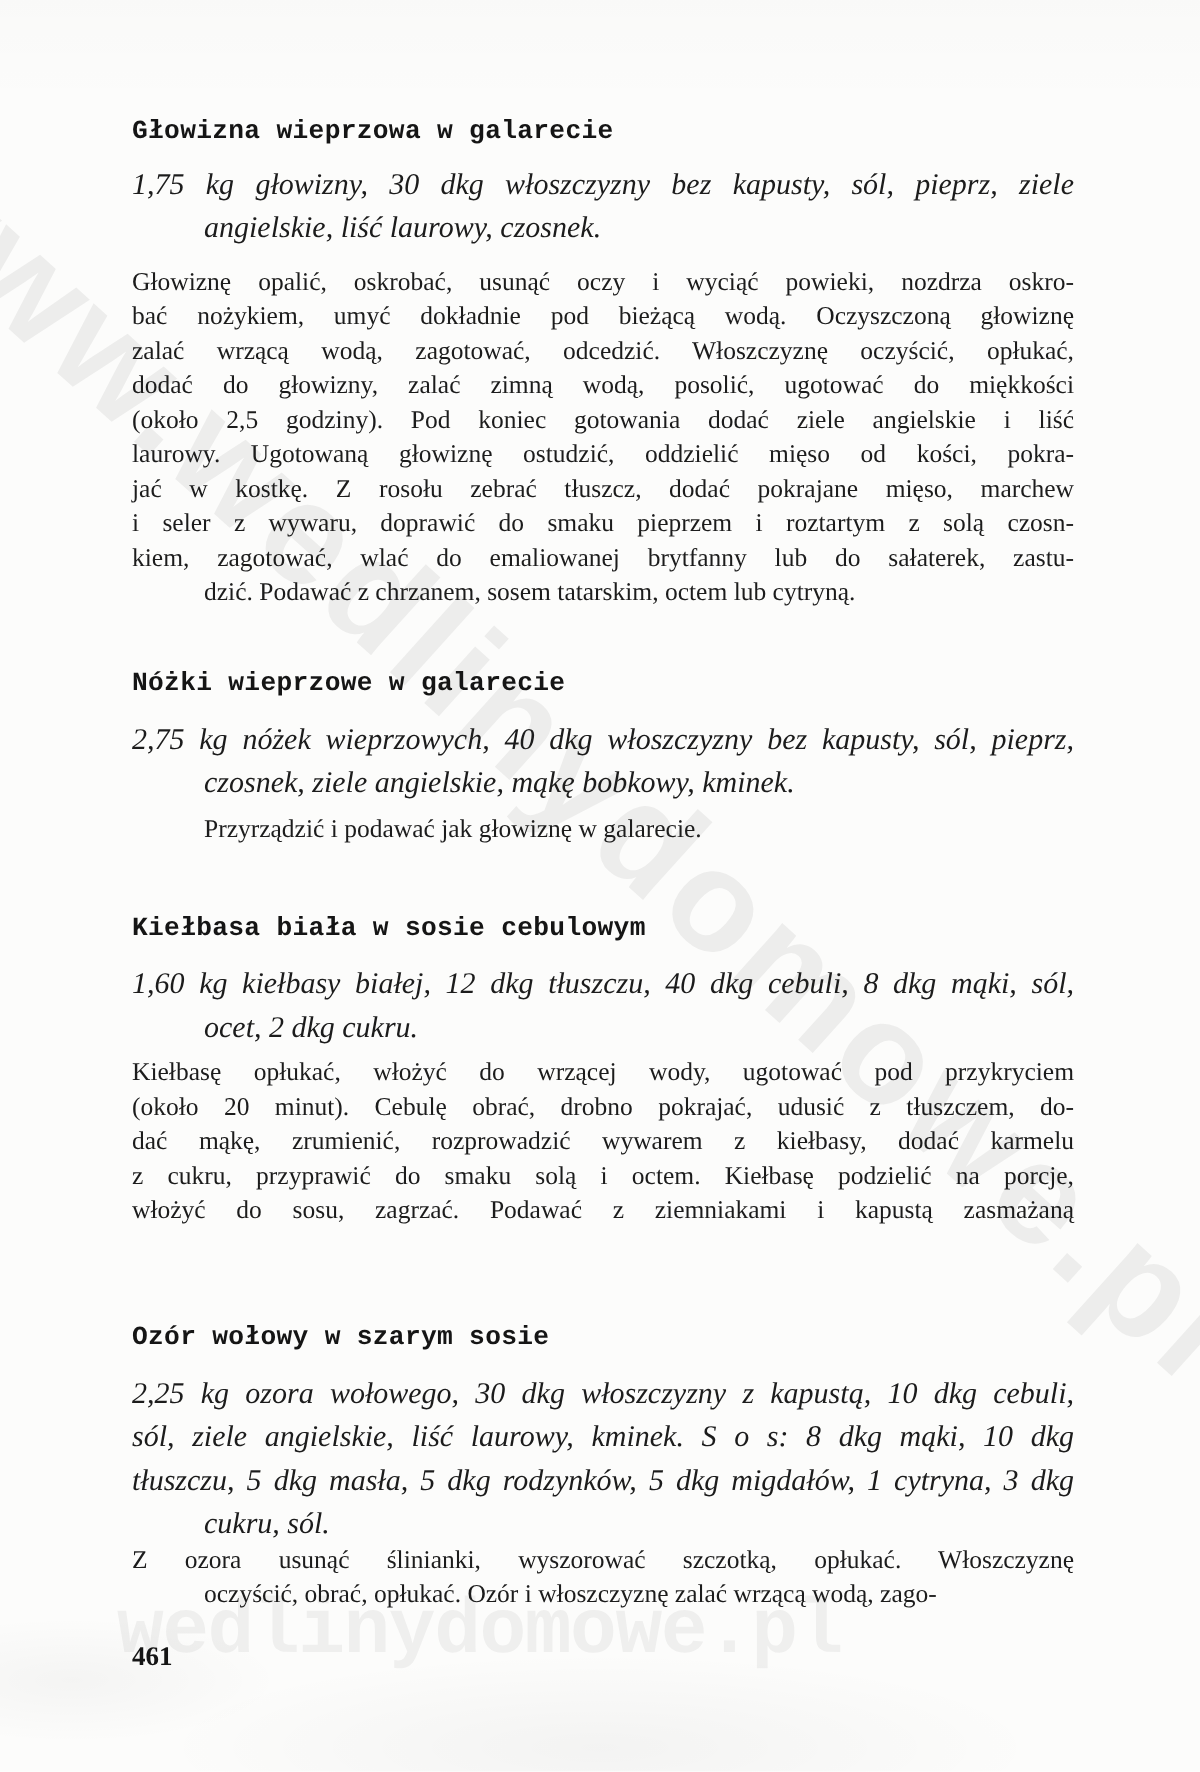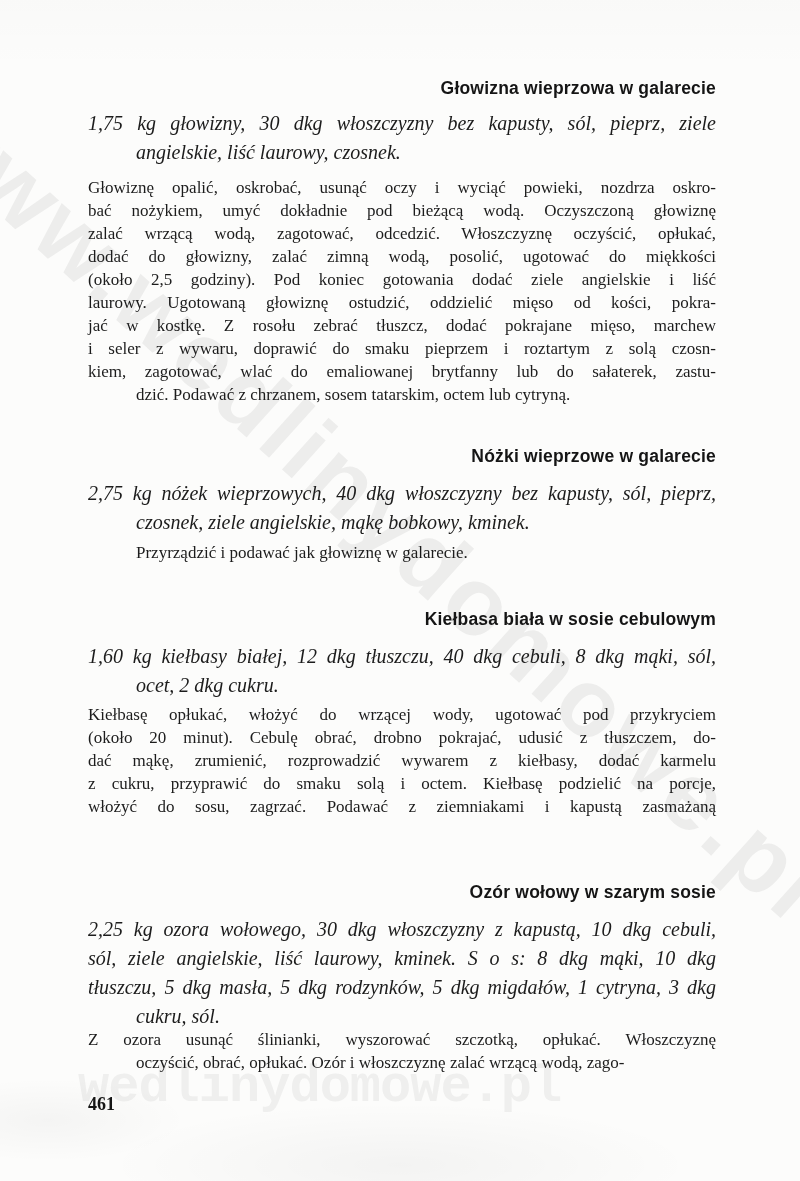--- a/index.html
+++ b/index.html
@@ -41,24 +41,23 @@
     white-space:nowrap;
     z-index:1;
     user-select:none;
   }
   .content-block{
     position:absolute;
     left:88px;width:628px;
     z-index:2;
   }
   .recipe-heading{
-    font-family:Liberation Sans, sans-serif;
+    font-family:Liberation Mono, monospace;
     font-weight:bold;
     font-size:17.5px;
-    text-align:right;
     color:#151515;
     letter-spacing:0.2px;
   }
   .ingredients{
     font-style:italic;
     font-size:20px;
     line-height:29px;
   }
   .instructions{
     font-size:17px;

